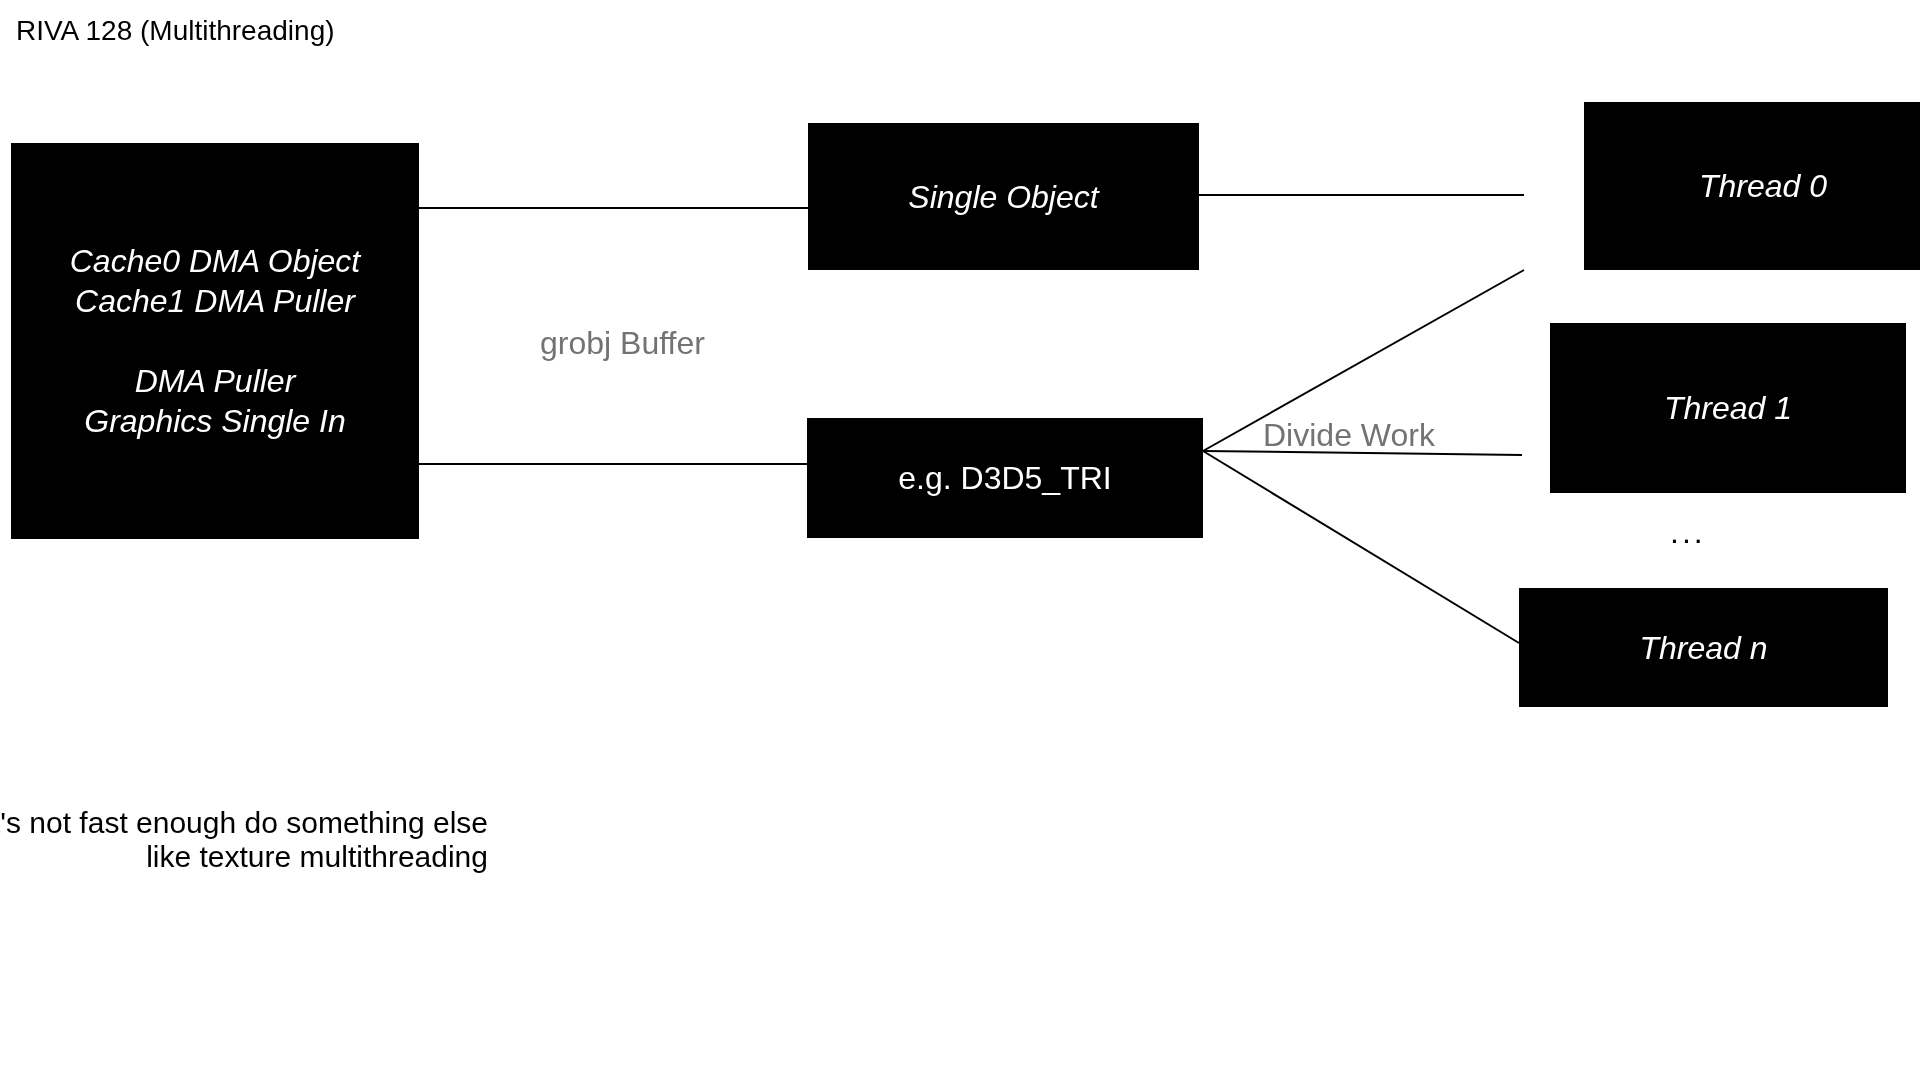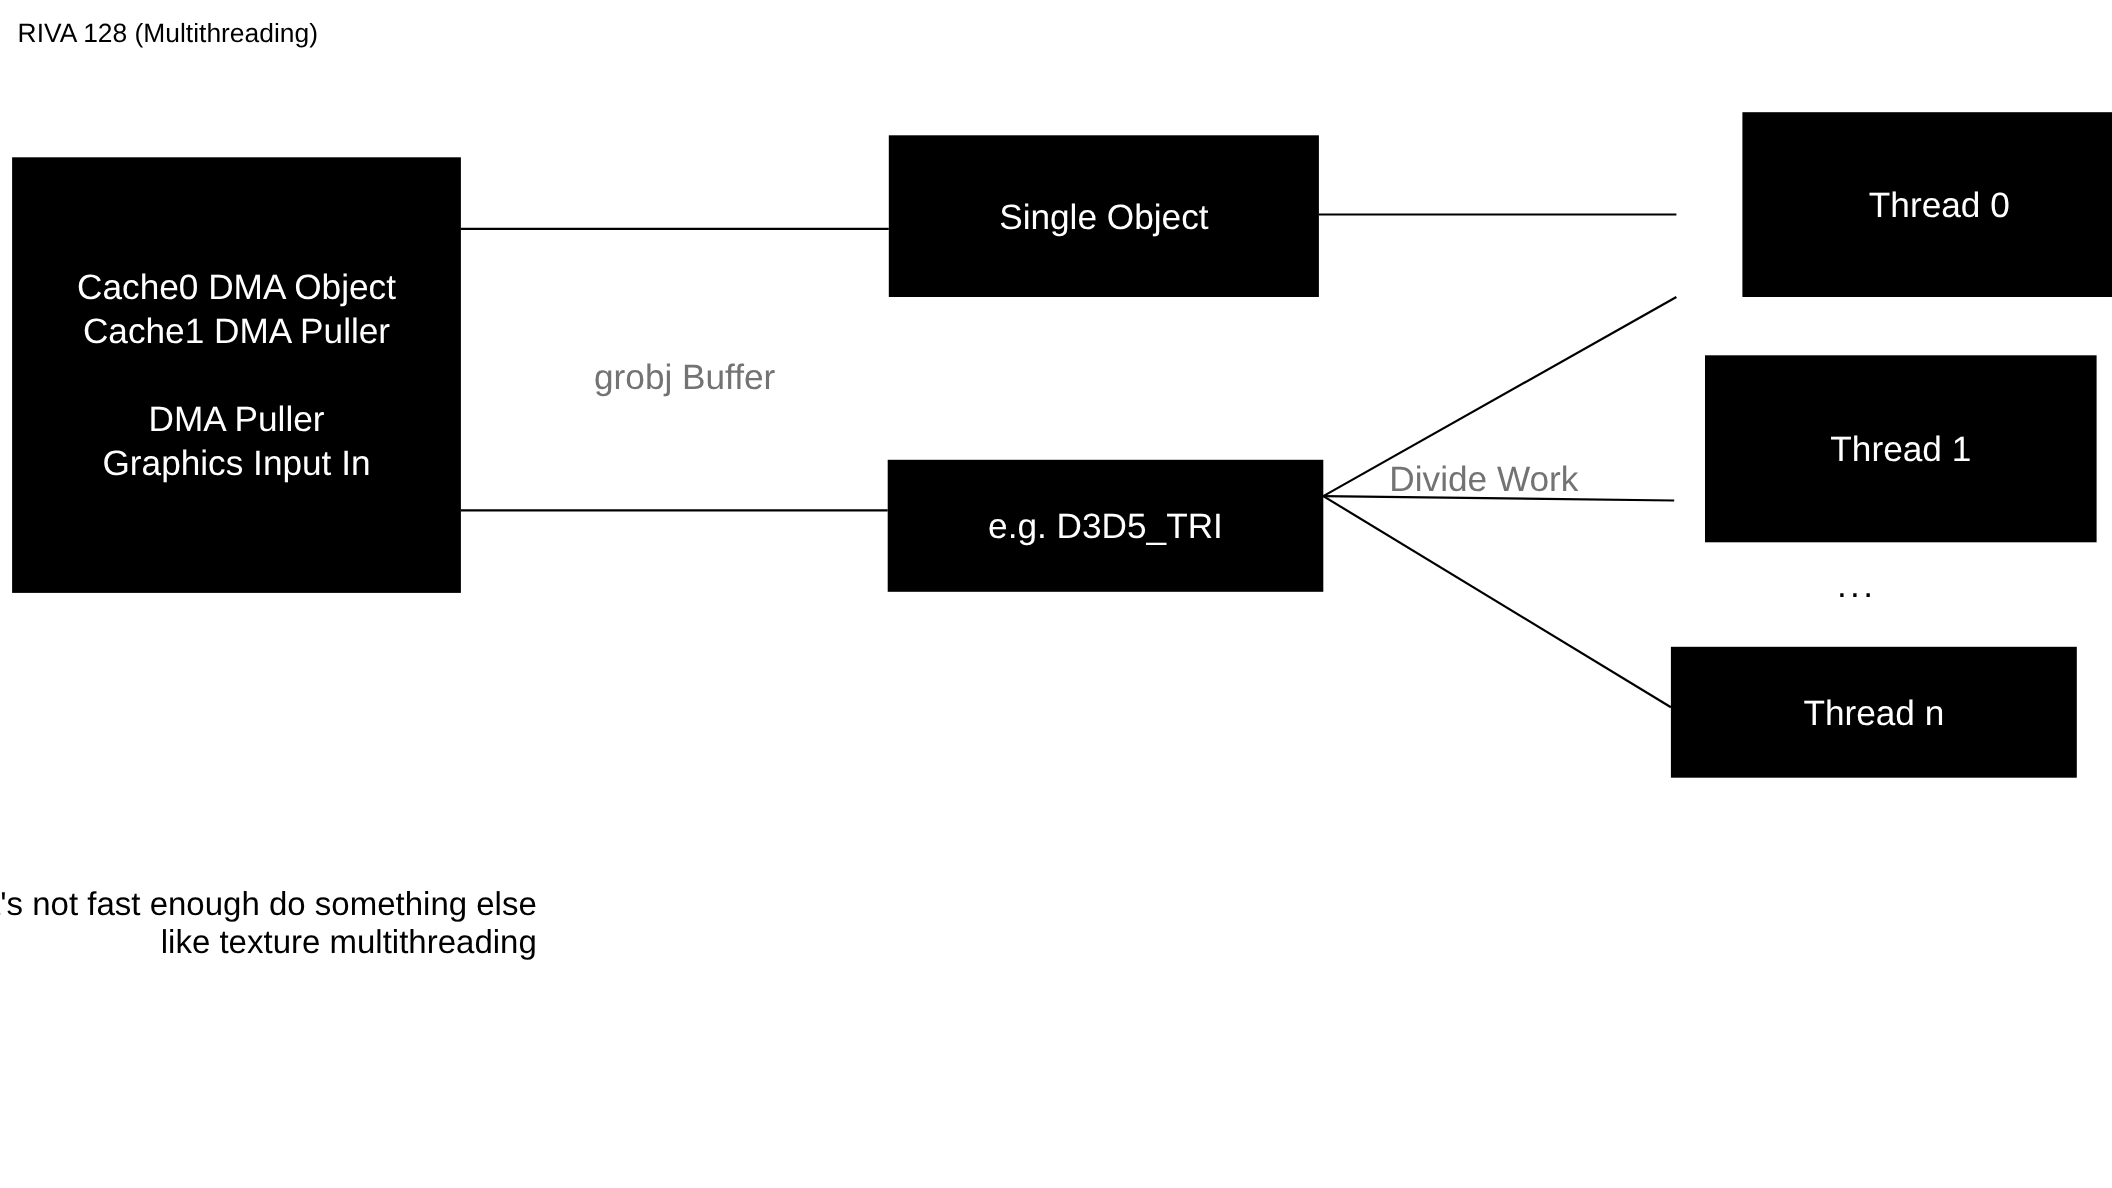--- a/index.html
+++ b/index.html
@@ -22,40 +22,41 @@
     left: 0;
     top: 0;
     width: 1920px;
     height: 1080px;
     pointer-events: none;
   }
   .diagram-title {
     position: absolute;
     left: 16px;
     top: 12px;
-    font-size: 24px;
+    font-size: 28px;
     line-height: 38px;
     color: #000000;
     white-space: nowrap;
   }
   .node {
     position: absolute;
     background: #000000;
     color: #ffffff;
     display: flex;
     flex-direction: column;
     align-items: center;
     justify-content: center;
     text-align: center;
     font-size: 32px;
   }
   .node-line {
     min-height: 40px;
     line-height: 40px;
     white-space: pre;
+    font-style: italic;
   }
   .node-line-tight {
     min-height: 42px;
     line-height: 42px;
     white-space: pre;
   }
   #node-dma     { left: 11px;   top: 143px; width: 408px; height: 396px; }
   #node-single  { left: 808px;  top: 123px; width: 391px; height: 147px; }
   #node-multi   { left: 807px;  top: 418px; width: 396px; height: 120px; }
   #node-thread0 { left: 1584px; top: 102px; width: 358px; height: 168px; }
@@ -105,21 +106,21 @@
     <line x1="1203" y1="451" x2="1519" y2="643" stroke="#000000" stroke-width="2"></line>
   </svg>
 
   <div class="diagram-title">RIVA 128 (Multithreading)</div>
 
   <div id="node-dma" class="node">
     <div class="node-line">Cache0 DMA Object</div>
     <div class="node-line">Cache1 DMA Puller</div>
     <div class="node-line"></div>
     <div class="node-line">DMA Puller</div>
-    <div class="node-line">Graphics Input In</div>
+    <div class="node-line">Graphics Single In</div>
   </div>
 
   <div id="node-single" class="node">
     <div class="node-line">Single Object</div>
   </div>
 
   <div id="node-multi" class="node">
     <div class="node-line-tight">e.g. D3D5_TRI</div>
   </div>
 

